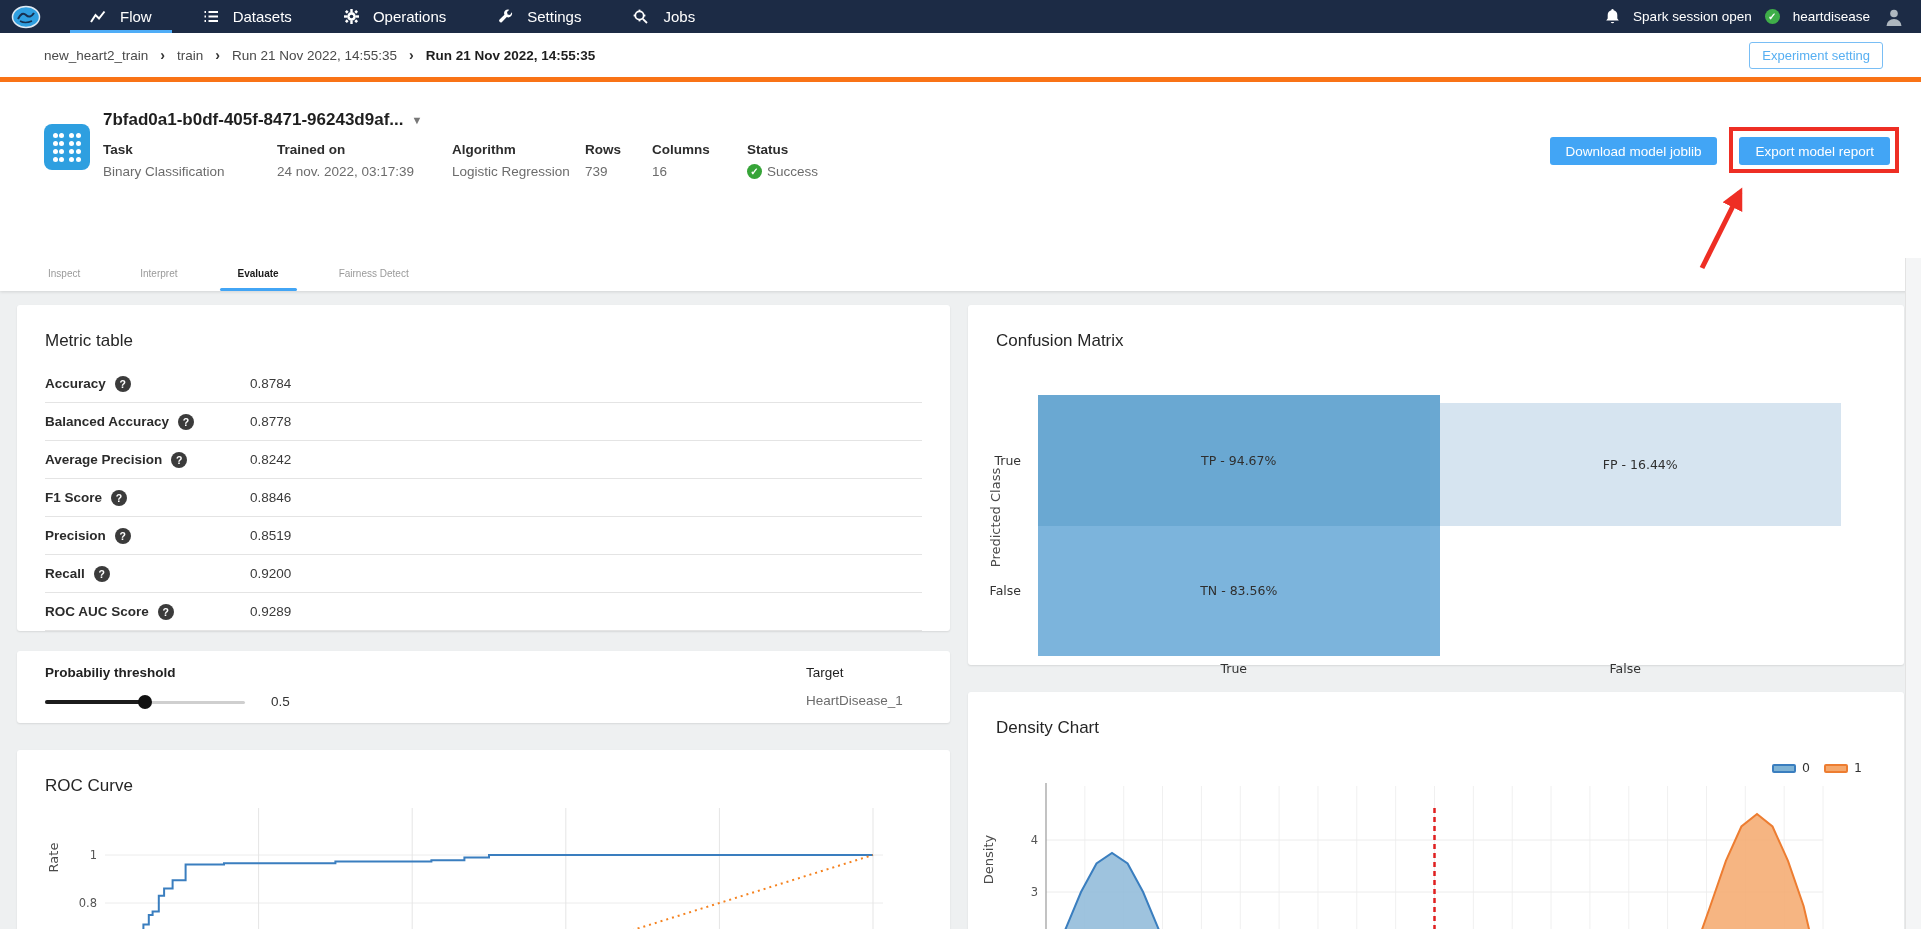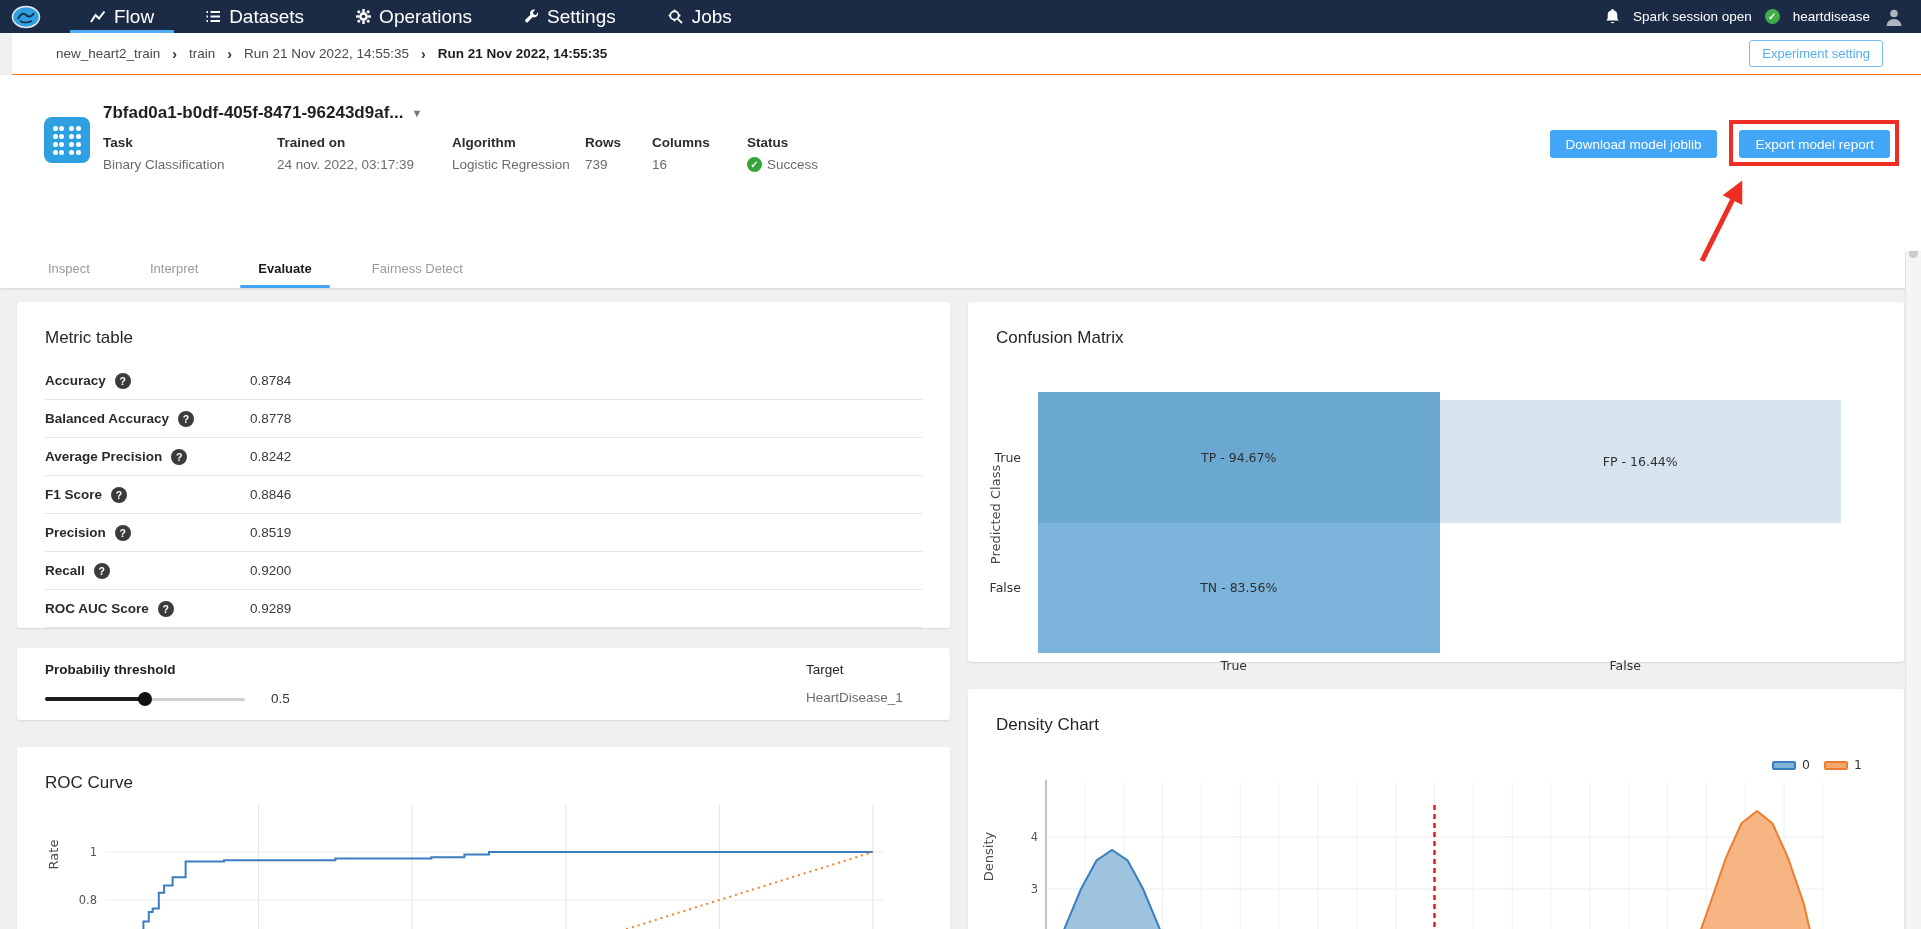--- a/index.html
+++ b/index.html
@@ -3,29 +3,29 @@
 <meta charset="utf-8">
 <style>
   * { box-sizing: border-box; margin: 0; padding: 0; }
   html,body { width:1921px; height:929px; overflow:hidden; }
   body { font-family:"Liberation Sans", sans-serif; background:#eef0f1; position:relative; color:#222; }
 
   
   .navbar { height:33px; background:#1c2b45; display:flex; align-items:stretch; color:#fff; position:relative; z-index:5;}
   .logo { width:40px; display:flex; align-items:center; justify-content:center; margin-left:6px; cursor:pointer;}
   .nav-tabs { display:flex; margin-left:18px; }
-  .nav-tab { display:flex; align-items:center; gap:8px; padding:0 26px; font-size:19px; position:relative; cursor:pointer; }
+  .nav-tab { display:flex; align-items:center; gap:14px; padding:0 26px; font-size:15px; position:relative; cursor:pointer; }
   .nav-tab svg { display:block; }
   .nav-tab.active::after { content:""; position:absolute; left:6px; right:6px; bottom:0; height:3px; background:#4fadf7; }
   .nav-right { margin-left:auto; display:flex; align-items:center; gap:13px; padding-right:16px; font-size:13.5px; }
   .check-badge { width:15px; height:15px; border-radius:50%; background:#3fae49; color:#fff; font-size:10px; font-weight:bold;
                  display:inline-flex; align-items:center; justify-content:center; }
 
   
-  .crumbbar { height:42px; background:#fff; border-bottom:1px solid #f97316; display:flex; align-items:center; padding:0 38px 0 44px; position:relative; z-index:4;margin-left:12px;}
+  .crumbbar { height:49px; background:#fff; border-bottom:5px solid #f97316; display:flex; align-items:center; padding:0 38px 0 44px; position:relative; z-index:4;}
   .crumbs { display:flex; align-items:center; font-size:13.5px; color:#4a4a4a; }
   .crumb { cursor:pointer; }
   .crumb.last { font-weight:bold; color:#1e1e1e; }
   .crumb-sep { margin:0 12px; font-weight:bold; color:#333; font-size:14px; }
   .experiment-btn { margin-left:auto; border:1px solid #79bef5; color:#57aff2; background:#fff; border-radius:3px;
                     font-size:13px; padding:5px 12px; cursor:pointer; font-family:inherit; }
 
   
   .model-header { background:#fff; position:relative; height:176px; z-index:3; }
   .mh-inner { position:absolute; left:44px; top:28px; display:flex; gap:13px; }
@@ -42,21 +42,21 @@
                   display:inline-flex; align-items:center; justify-content:center; }
   .mh-actions { position:absolute; top:55px; right:31px; display:flex; gap:22px; }
   .blue-btn { background:#42a5f5; color:#fff; border:none; border-radius:3px; height:28px; padding:0 16px;
               font-size:13.5px; font-family:inherit; cursor:pointer; white-space:nowrap;}
   .export-wrap { position:relative; }
   .red-box { position:absolute; inset:-10px -9px -8px -10px; border:4px solid #ee2e24; pointer-events:none;}
   .anno-arrow { position:absolute; left:1688px; top:96px; }
 
   
   .subtabs { display:flex; padding-left:18px; background:#fff; }
-  .subtab { padding:10px 30px 12px; font-size:13px; color:#9a9a9a; cursor:pointer; position:relative; }
+  .subtab { padding:10px 30px 12px; font-size:10px; color:#9a9a9a; cursor:pointer; position:relative; }
   .subtab.active { color:#1c1c1c; font-weight:bold; }
   .subtab.active::after { content:""; position:absolute; left:12px; right:12px; bottom:0; height:3px; background:#42a5f5; border-radius:2px;}
   .header-block { box-shadow:0 1px 3px rgba(0,0,0,.12); background:#14b8a6; position:relative;}
 
   
   .main { display:flex; gap:18px; padding:14px 0 0 17px; height:671px; }
   .col-left { width:933px; display:flex; flex-direction:column; }
   .col-right { width:936px; display:flex; flex-direction:column; }
   .card { background:#fff; border-radius:3px; box-shadow:0 1px 2px rgba(0,0,0,.10); position:relative; }
   .card-title { font-size:17px; color:#262626; padding:26px 28px 0; }

